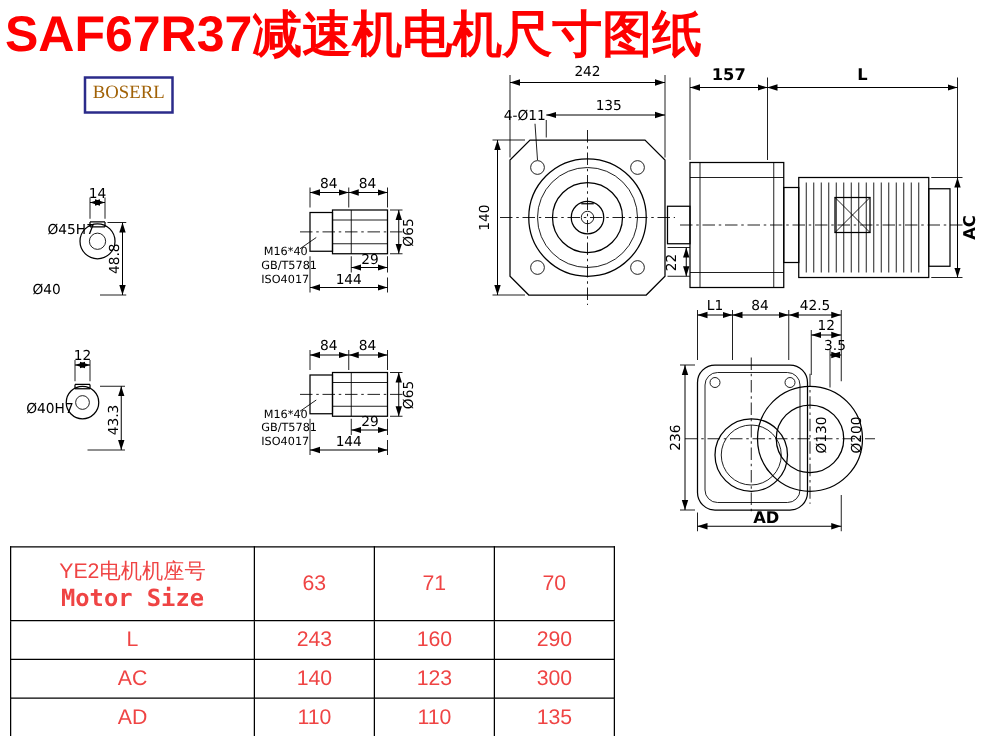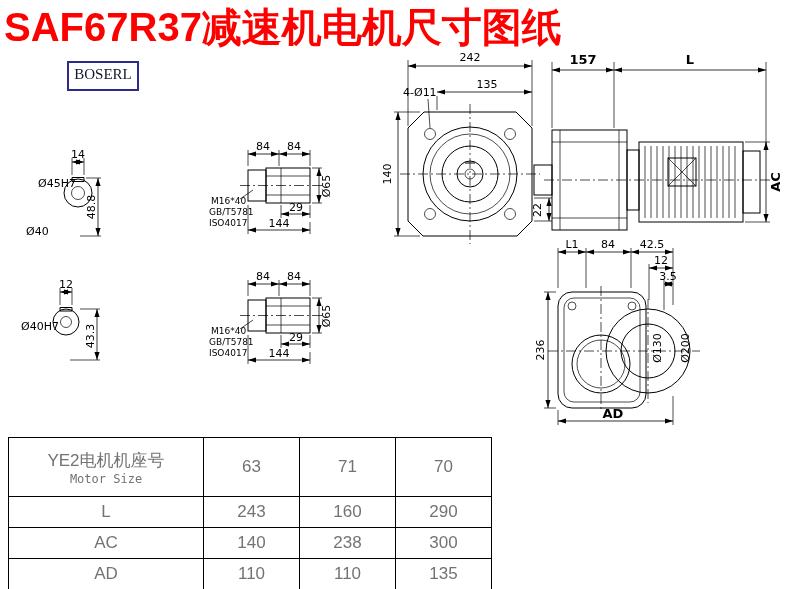--- a/index.html
+++ b/index.html
@@ -1,32 +1,32 @@
 <!DOCTYPE html>
 <html><head>
 <meta charset="utf-8">
 <style>
   html,body{margin:0;padding:0;}
   body{width:800px;height:589px;background:#fff;position:relative;font-family:"Liberation Sans",sans-serif;overflow:hidden;}
   .title{position:absolute;left:4px;top:0;font-size:40px;font-weight:bold;color:#fe0000;white-space:nowrap;}
-  .logo{position:absolute;left:67px;top:61px;width:68px;height:26px;border:2px solid #2b2b8a;color:#0f172a;
+  .logo{position:absolute;left:67px;top:61px;width:68px;height:26px;border:2px solid #2b2b8a;color:#a16207;
         font-family:"Liberation Serif",serif;font-size:15px;line-height:22px;text-align:center;background:#fff;}
   svg.drawing{position:absolute;left:0;top:0;}
   svg text{font-family:"DejaVu Sans",sans-serif;fill:#000;stroke:none;font-size:11px;}
   svg text.sm{font-size:9px;}
   svg text.bd{font-size:13px;font-weight:bold;}
   .ln{stroke:#000;stroke-width:1;fill:none;}
   .thin{stroke:#000;stroke-width:0.7;fill:none;}
   .dim{stroke:#000;stroke-width:0.8;fill:none;}
   .cl{stroke:#000;stroke-width:0.7;fill:none;stroke-dasharray:10 3 2 3;}
-  table.spec{position:absolute;left:8px;top:437px;width:483px;border-collapse:collapse;text-align:center;color:#737373;
+  table.spec{position:absolute;left:8px;top:437px;width:483px;border-collapse:collapse;text-align:center;color:#ef4444;
              font-size:17px;table-layout:fixed;}
   table.spec td{border:1px solid #000;padding:0;vertical-align:middle;height:30px;}
   table.spec td.hd{height:58px;}
-  .mono{font-family:"DejaVu Sans Mono",monospace;font-size:12px;}
+  .mono{font-family:"DejaVu Sans Mono",monospace;font-size:19px;font-weight:bold;}
 </style>
 </head>
 <body>
 
 <div class="title">SAF67R37减速机电机尺寸图纸</div>
 <div class="logo">BOSERL</div>
 
 <svg class="drawing" width="800" height="437" viewBox="0 0 800 437">
   <defs>
     <marker id="arr" viewBox="0 0 10 10" refX="10" refY="5" markerWidth="10" markerHeight="10" orient="auto-start-reverse">
@@ -259,21 +259,21 @@
     </tr>
     <tr>
       <td>L</td>
       <td>243</td>
       <td>160</td>
       <td>290</td>
     </tr>
     <tr>
       <td>AC</td>
       <td>140</td>
-      <td>238</td>
+      <td>123</td>
       <td>300</td>
     </tr>
     <tr>
       <td>AD</td>
       <td>110</td>
       <td>110</td>
       <td>135</td>
     </tr>
   </tbody>
 </table>

